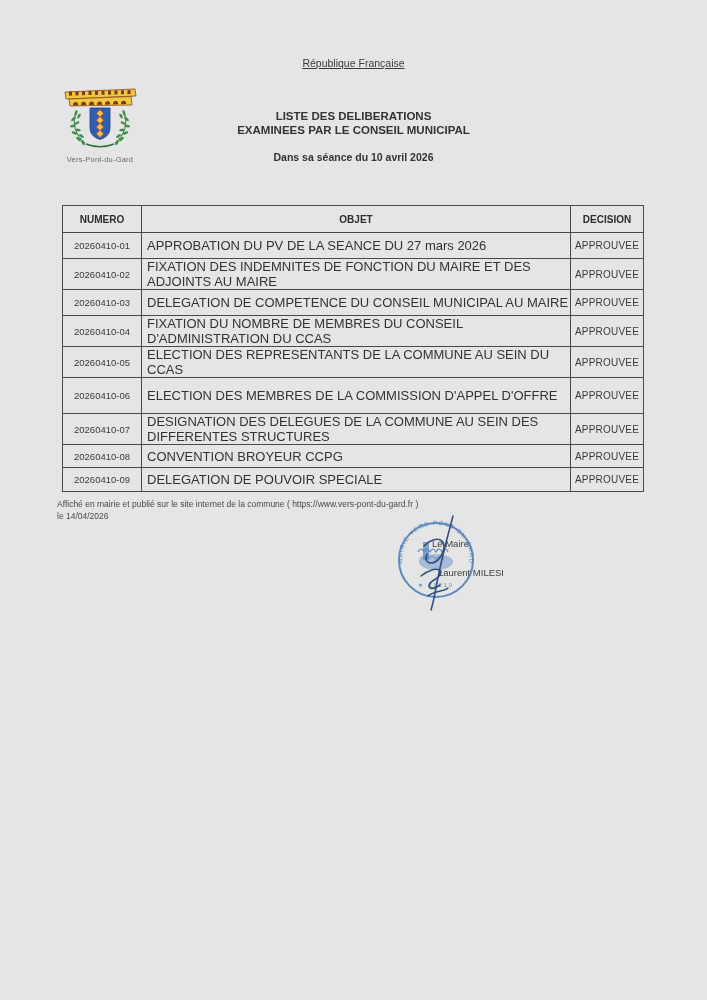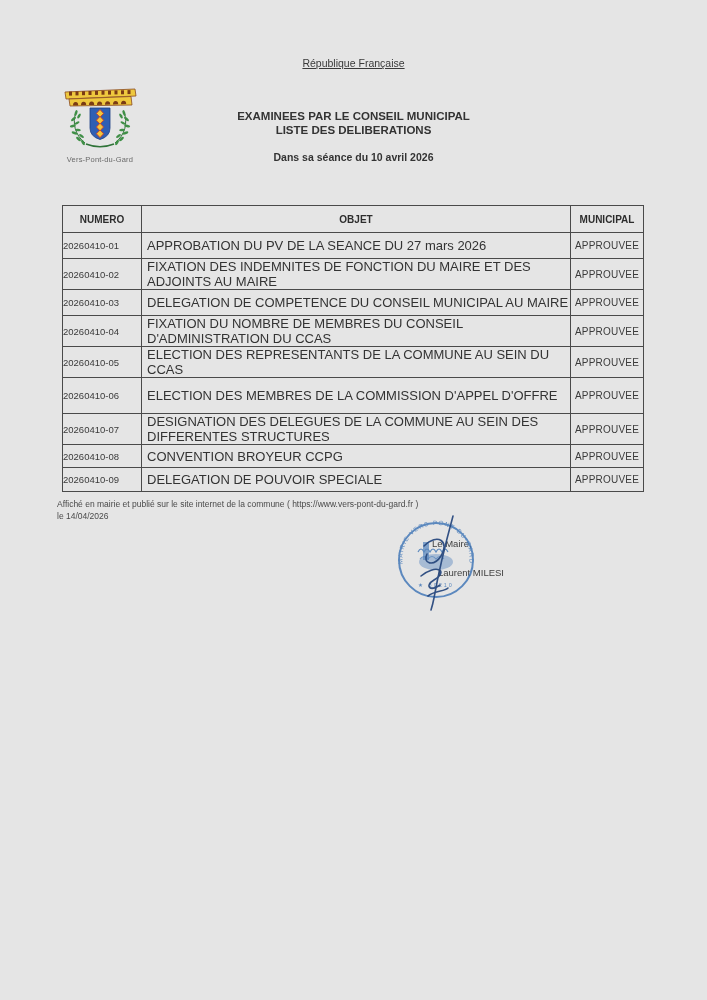--- a/index.html
+++ b/index.html
@@ -12,21 +12,21 @@
   .logo-block { position:absolute; left:58px; top:86px; width:84px; text-align:center; }
   .logo-block svg { display:block; margin:0 auto; }
   .commune-name { margin-top:3px; font-size:7.5px; color:#6a6a6a; letter-spacing:.2px; }
 
   .title-block { position:absolute; top:109px; left:0; width:707px; text-align:center; font-weight:bold; font-size:11.5px; line-height:14px; color:#333; }
   .session-line { position:absolute; top:151px; left:0; width:707px; text-align:center; font-weight:bold; font-size:10.5px; color:#333; }
 
   table.delibs { position:absolute; top:205px; left:62px; width:581px; border-collapse:collapse; table-layout:fixed; }
   table.delibs th, table.delibs td { border:1px solid #4a4a4a; vertical-align:middle; }
   table.delibs th { font-size:10px; font-weight:bold; text-align:center; color:#2d2d2d; }
-  td.numero { font-size:9.5px; color:#3a3a3a; }
+  td.numero { font-size:9.5px; text-align:center; color:#3a3a3a; }
   td.objet  { font-size:13px; text-align:left; padding-left:5px; color:#333; }
   td.decision { font-size:10px; text-align:center; color:#3a3a3a; letter-spacing:.2px; }
   col.c-numero { width:79px; } col.c-objet { width:429px; } col.c-decision { width:73px; }
   thead tr { height:27px; }
   tbody tr:nth-child(1) { height:26px; }
   tbody tr:nth-child(2) { height:27px; }
   tbody tr:nth-child(3) { height:26px; }
   tbody tr:nth-child(4) { height:26px; }
   tbody tr:nth-child(5) { height:26px; }
   tbody tr:nth-child(6) { height:36px; }
@@ -102,37 +102,37 @@
           <polygon points="38,30.4 41.6,34.2 38,38 34.4,34.2"></polygon>
           <polygon points="38,37.2 41.6,41 38,44.8 34.4,41"></polygon>
           <polygon points="38,44 41.6,47.8 38,51.6 34.4,47.8"></polygon>
         </g>
       </g>
     </svg>
     <div class="commune-name">Vers-Pont-du-Gard</div>
   </div>
 
   <div class="title-block">
+    <div>LISTE DES DELIBERATIONS</div>
     <div>EXAMINEES PAR LE CONSEIL MUNICIPAL</div>
-    <div>LISTE DES DELIBERATIONS</div>
   </div>
 
   <div class="session-line">Dans sa séance du 10 avril 2026</div>
 
   <table class="delibs">
     <colgroup>
         <col class="c-numero">
         <col class="c-objet">
         <col class="c-decision">
       </colgroup>
     <thead>
       <tr>
         <th>NUMERO</th>
         <th>OBJET</th>
-        <th>MUNICIPAL</th>
+        <th>DECISION</th>
       </tr>
     </thead>
     <tbody>
       <tr>
         <td class="numero">20260410-01</td>
         <td class="objet">APPROBATION DU PV DE LA SEANCE DU 27 mars 2026</td>
         <td class="decision">APPROUVEE</td>
       </tr>
       <tr>
         <td class="numero">20260410-02</td>

